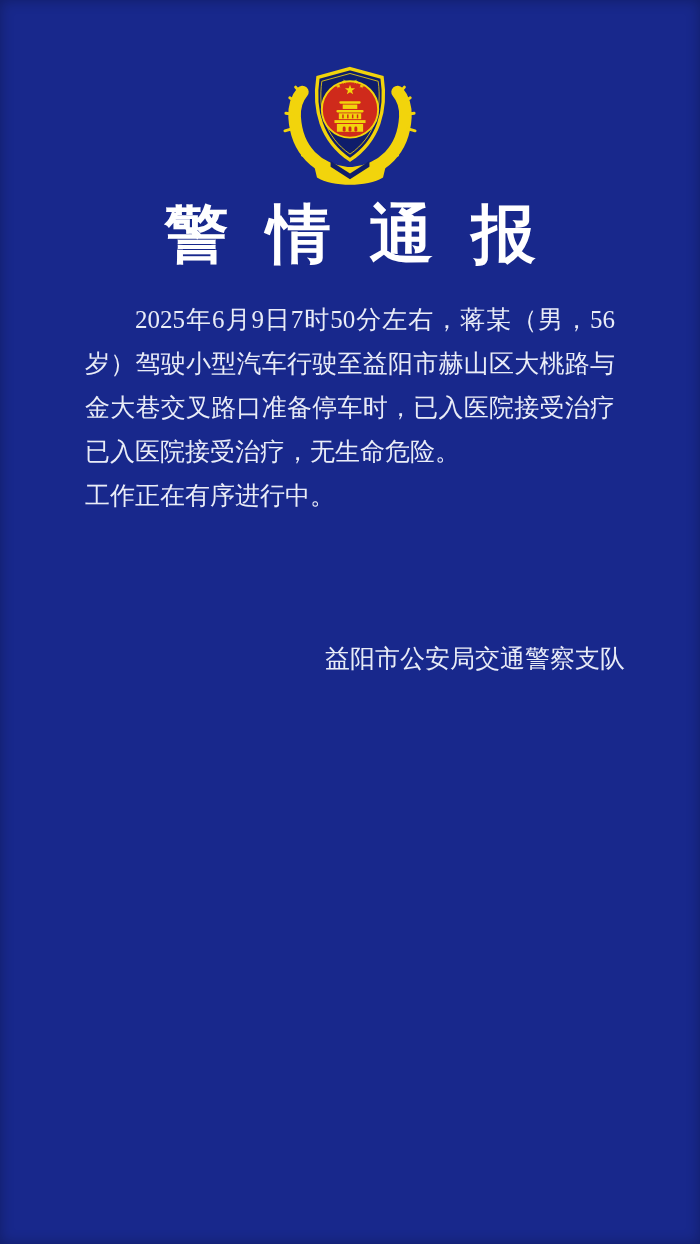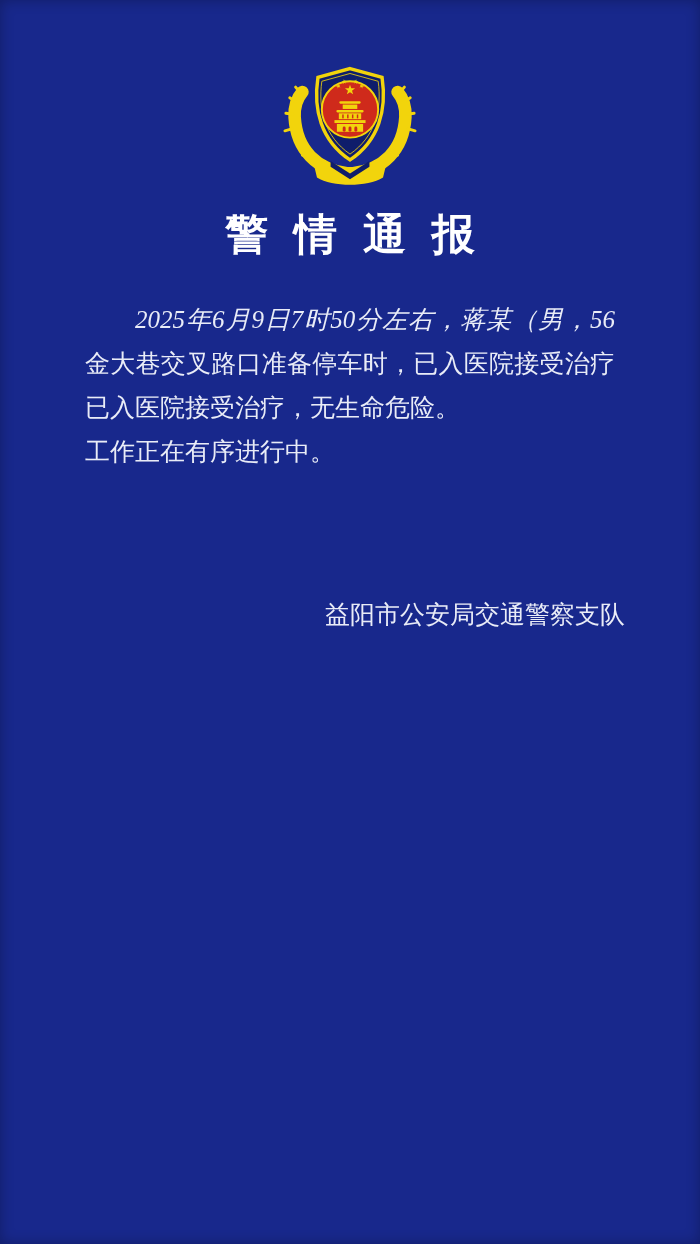--- a/index.html
+++ b/index.html
@@ -25,21 +25,21 @@
   }
   .emblem {
     display: block;
     margin: 60px auto 0;
     width: 136px;
     height: 128px;
   }
   .notice-title {
     margin-top: 16px;
     text-align: center;
-    font-size: 43px;
+    font-size: 64px;
     line-height: 62px;
     font-weight: 700;
     color: var(--title-color);
     letter-spacing: 0.6em;
     padding-left: 0.6em; 
   }
   .notice-body {
     width: 530px;
     margin: 32px auto 0;
     font-size: 25px;
@@ -55,21 +55,21 @@
     text-justify: inter-character;
     white-space: normal;
     overflow: hidden;
   }
   .line.j::after {
     content: "";
     display: inline-block;
     width: 100%;
     height: 0;
   }
-  .line.indent { text-indent: 2em; font-style: italic; }
+  .line.indent { text-indent: 2em; }
   .signature {
     width: fit-content;
     margin: 118px 75px 0 auto;
     font-size: 25px;
     color: var(--text-color);
   }
   .sig-line { height: 46px; line-height: 46px; }
 </style>
 </head>
 <body>
@@ -116,20 +116,21 @@
     </g>
 
     <path d="M30,95 C42,114 98,114 110,95 L104,120 C88,130 52,130 36,120 Z" fill="var(--gold)"></path>
     <path d="M50,103 L70,116 L90,103 L90,109 L70,122 L50,109 Z" fill="var(--navy)"></path>
   </svg>
 
   <div class="notice-title">警情通报</div>
 
   <div class="notice-body">
     <div class="line j indent">2025年6月9日7时50分左右，蒋某（男，56</div>
+    <div class="line j">岁）驾驶小型汽车行驶至益阳市赫山区大桃路与</div>
     <div class="line j">金大巷交叉路口准备停车时，已入医院接受治疗</div>
     <div class="line">已入医院接受治疗，无生命危险。</div>
     <div class="line">工作正在有序进行中。</div>
   </div>
 
   <div class="signature">
     <div class="sig-line">益阳市公安局交通警察支队</div>
   </div>
 
 </div>

